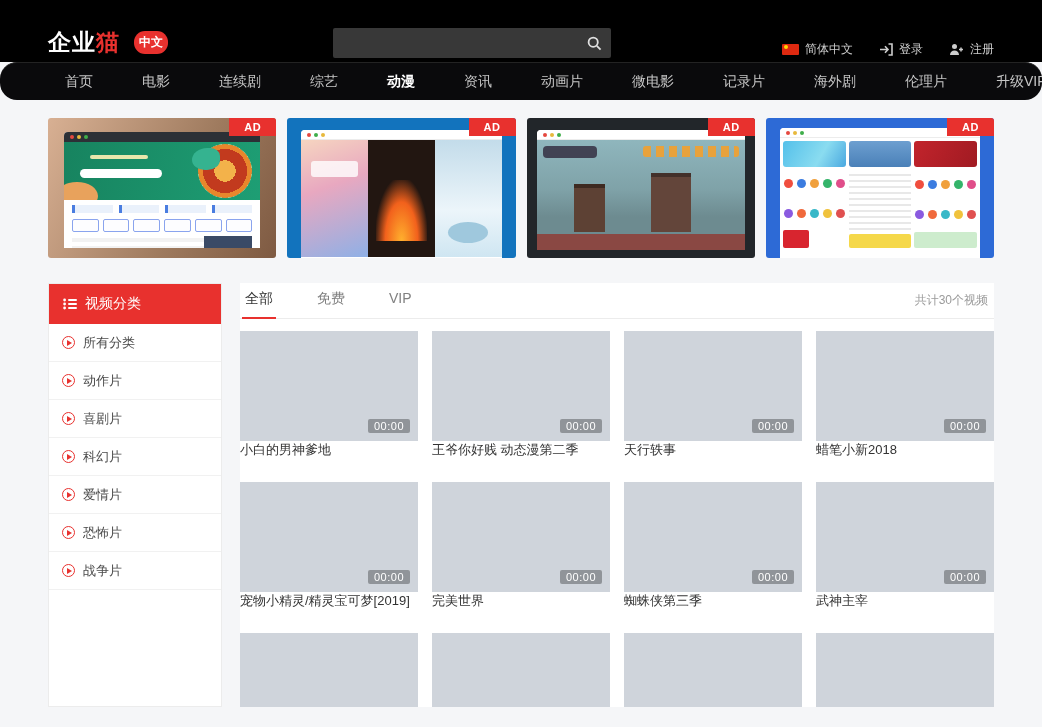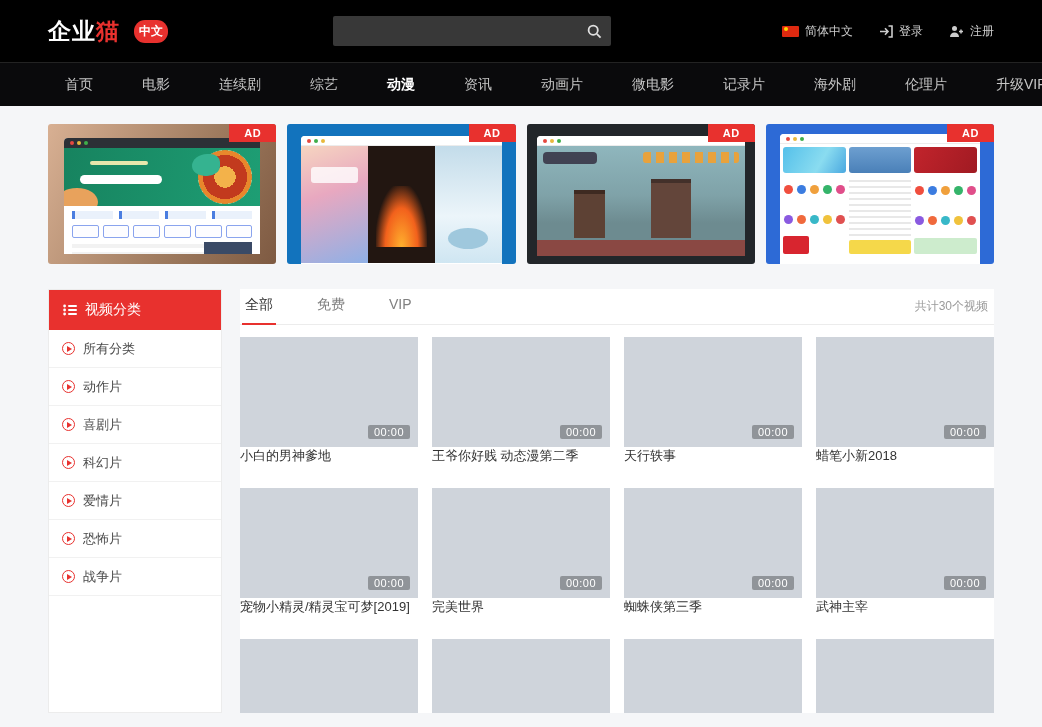--- a/index.html
+++ b/index.html
@@ -1,36 +1,36 @@
 <!DOCTYPE html>
 <html style="--accent: #e8312e; --thumb: #cfd4db;"><head>
 <meta charset="utf-8">
 <style>
   :root{ --accent:#e8312e; --thumb:#cfd4db; }
   *{margin:0;padding:0;box-sizing:border-box;}
   html,body{width:1042px;height:727px;overflow:hidden;background:#f5f6f8;
     font-family:"Liberation Sans","DejaVu Sans",sans-serif;}
   
-  .topbar{height:62px;background:#000;display:flex;align-items:center;padding:16px 48px;}
+  .topbar{height:62px;background:#000;display:flex;align-items:flex-end;padding:4px 48px;}
   .logo{display:flex;align-items:center;white-space:nowrap;}
   .logo .t1{color:#fff;font-size:23px;font-weight:bold;letter-spacing:1px;}
   .logo .t2{color:var(--accent);font-size:23px;font-weight:bold;letter-spacing:1px;}
   .logo .badge{background:var(--accent);color:#fff;font-size:12px;font-weight:bold;
     padding:3px 5px;border-radius:11px;margin-left:14px;}
   .searchwrap{position:relative;width:278px;height:30px;margin-left:165px;}
   .searchwrap input{width:100%;height:30px;background:#383838;border:none;border-radius:2px;
     color:#ddd;font-size:13px;padding:0 38px 0 10px;outline:none;}
   .searchwrap button{position:absolute;right:0;top:0;width:34px;height:30px;background:transparent;
     border:none;cursor:pointer;display:flex;align-items:center;justify-content:center;}
   .top-right{margin-left:auto;display:flex;align-items:center;gap:26px;}
   .top-link{display:flex;align-items:center;gap:6px;color:#ccc;font-size:12px;cursor:pointer;}
   .flag{width:17px;height:11px;background:#de2910;border-radius:1px;position:relative;display:inline-block;}
   .flag::after{content:'';position:absolute;left:2px;top:1px;width:4px;height:4px;background:#ffd700;border-radius:50%;}
   
-  .nav{height:44px;background:#0a0a0c;border-top:1px solid #232323;display:flex;align-items:center;padding:0 48px 0 65px;}
+  .nav{height:38px;background:#0a0a0c;border-top:1px solid #232323;display:flex;align-items:center;padding:0 48px 0 65px;border-radius:17px;}
   .nav-item{color:#c6c6c6;font-size:14px;margin-right:49px;cursor:pointer;white-space:nowrap;}
   .nav-item.active{color:#fff;font-weight:bold;}
   
   .banners{display:flex;gap:11px;margin:18px 48px 0;height:140px;}
   .banner{position:relative;flex:1;border-radius:3px;overflow:hidden;cursor:pointer;}
   .ad-badge{position:absolute;top:0;right:0;background:var(--accent);color:#fff;font-size:11px;
     font-weight:bold;padding:3px 15px;z-index:6;letter-spacing:.5px;}
   .win{position:absolute;background:#fff;border-radius:4px 4px 0 0;overflow:hidden;z-index:1;}
   .titlebar{display:flex;align-items:center;gap:3px;padding:0 6px;height:10px;}
   .titlebar i{width:4px;height:4px;border-radius:50%;}

